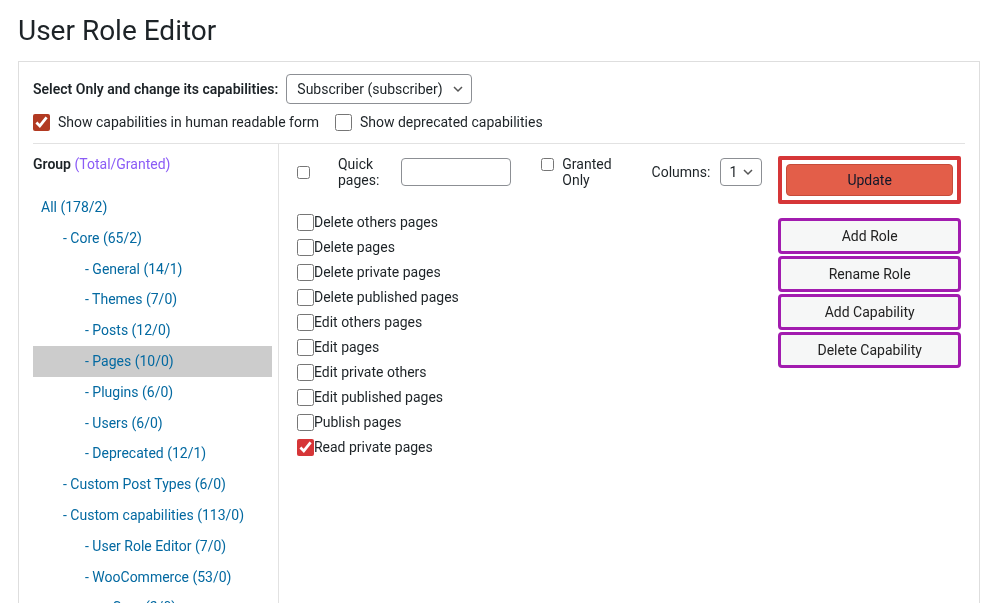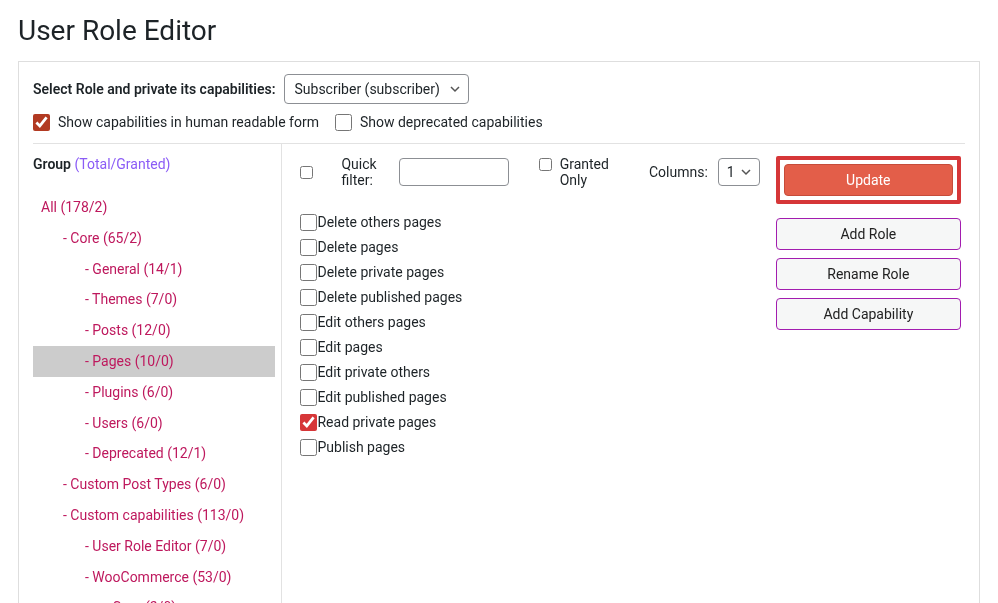--- a/index.html
+++ b/index.html
@@ -67,21 +67,21 @@
     width: 266px;
     border-right: 1px solid #e2e2e2;
     padding: 12px 6px 12px 0;
   }
   .group-label {
     font-weight: 600;
     margin-bottom: 20px;
   }
   .group-label .sub { font-weight: 400; color:#8b5cf6; }
   .tree { list-style:none; margin:0; padding:0; line-height: 2.2; }
-  .tree li { cursor:pointer; color:#be185d; }
+  .tree li { cursor:pointer; color:#0369a1; }
   .tree li.l0 { padding-left: 8px; }
   .tree li.l1 { padding-left: 30px; }
   .tree li.l2 { padding-left: 52px; }
   .tree li.l3 { padding-left: 72px; }
   .tree li.sel {
     background: #cccccc;
     margin-right: 0;
   }
   .center {
     flex: 1;
@@ -117,45 +117,45 @@
   .btn {
     display:block; width:100%;
     text-align:center;
     padding: 7px 10px;
     border-radius: 4px;
     cursor:pointer;
     font-size: 14px;
   }
   .btn-primary {
     background: #e35e49;
-    color: #ffffff;
+    color: #0f172a;
     border: 1px solid #c64c3a;
   }
   .btn-secondary {
     background: #f6f7f7;
     color: #222;
-    border: 1px solid #a21caf;
-    margin-bottom: 8px;
+    border: 3px solid #a21caf;
+    margin-bottom: 2px;
   }
   .head-chk {
     width:17px; height:17px; margin:0; border:1px solid #8c8f94; border-radius:4px;
   }
   .cols-wrap {
     display:flex; align-items:center; gap:10px;
   }
 </style>
 </head>
 <body>
 
 <h1 class="page-title">User Role Editor</h1>
 
 <div class="panel">
 
   <div class="top-row">
-    <span class="top-row-label">Select Role and private its capabilities:</span>
+    <span class="top-row-label">Select Only and change its capabilities:</span>
     <div class="select-wrap">
       <span>Subscriber (subscriber)</span>
       <span class="chev">
         <svg viewBox="0 0 10 10">
             <path d="M1 3 L5 7 L9 3" fill="none" stroke="#555" stroke-width="1.5"></path>
           </svg>
       </span>
     </div>
   </div>
 
@@ -191,21 +191,21 @@
           <li class="l1">- Custom capabilities (113/0)</li>
           <li class="l2">- User Role Editor (7/0)</li>
           <li class="l2">- WooCommerce (53/0)</li>
           <li class="l3">- Core (2/0)</li>
         </ul>
     </div>
 
     <div class="center">
       <div class="filter-row">
         <input type="checkbox" class="head-chk" style="">
-        <span style="margin-left:10px">Quick filter:</span>
+        <span style="margin-left:10px">Quick pages:</span>
         <input class="filter-input" type="text" style="">
         <label class="chk" style="margin-left:12px">
           <input type="checkbox" style="">
           <span>Granted Only</span>
         </label>
         <div class="spacer"></div>
         <div class="cols-wrap">
           <span>Columns:</span>
           <div class="select-wrap" style="padding:2px 24px 2px 8px; height:28px;">
             <span>1</span>
@@ -245,33 +245,34 @@
           </label>
           <label class="cap">
             <input type="checkbox" style="">
             <span>Edit private others</span>
           </label>
           <label class="cap">
             <input type="checkbox" style="">
             <span>Edit published pages</span>
           </label>
           <label class="cap">
+            <input type="checkbox" style="">
+            <span>Publish pages</span>
+          </label>
+          <label class="cap">
             <input type="checkbox" class="red-check" checked="" style="">
             <span>Read private pages</span>
-          </label>
-          <label class="cap">
-            <input type="checkbox" style="">
-            <span>Publish pages</span>
           </label>
         </div>
     </div>
 
     <div class="right-col">
       <div class="btn-highlight-wrap">
         <div class="btn btn-primary">Update</div>
       </div>
       <div class="btn btn-secondary">Add Role</div>
       <div class="btn btn-secondary">Rename Role</div>
       <div class="btn btn-secondary">Add Capability</div>
+      <div class="btn btn-secondary">Delete Capability</div>
     </div>
 
   </div>
 </div>
 
 </body></html>

